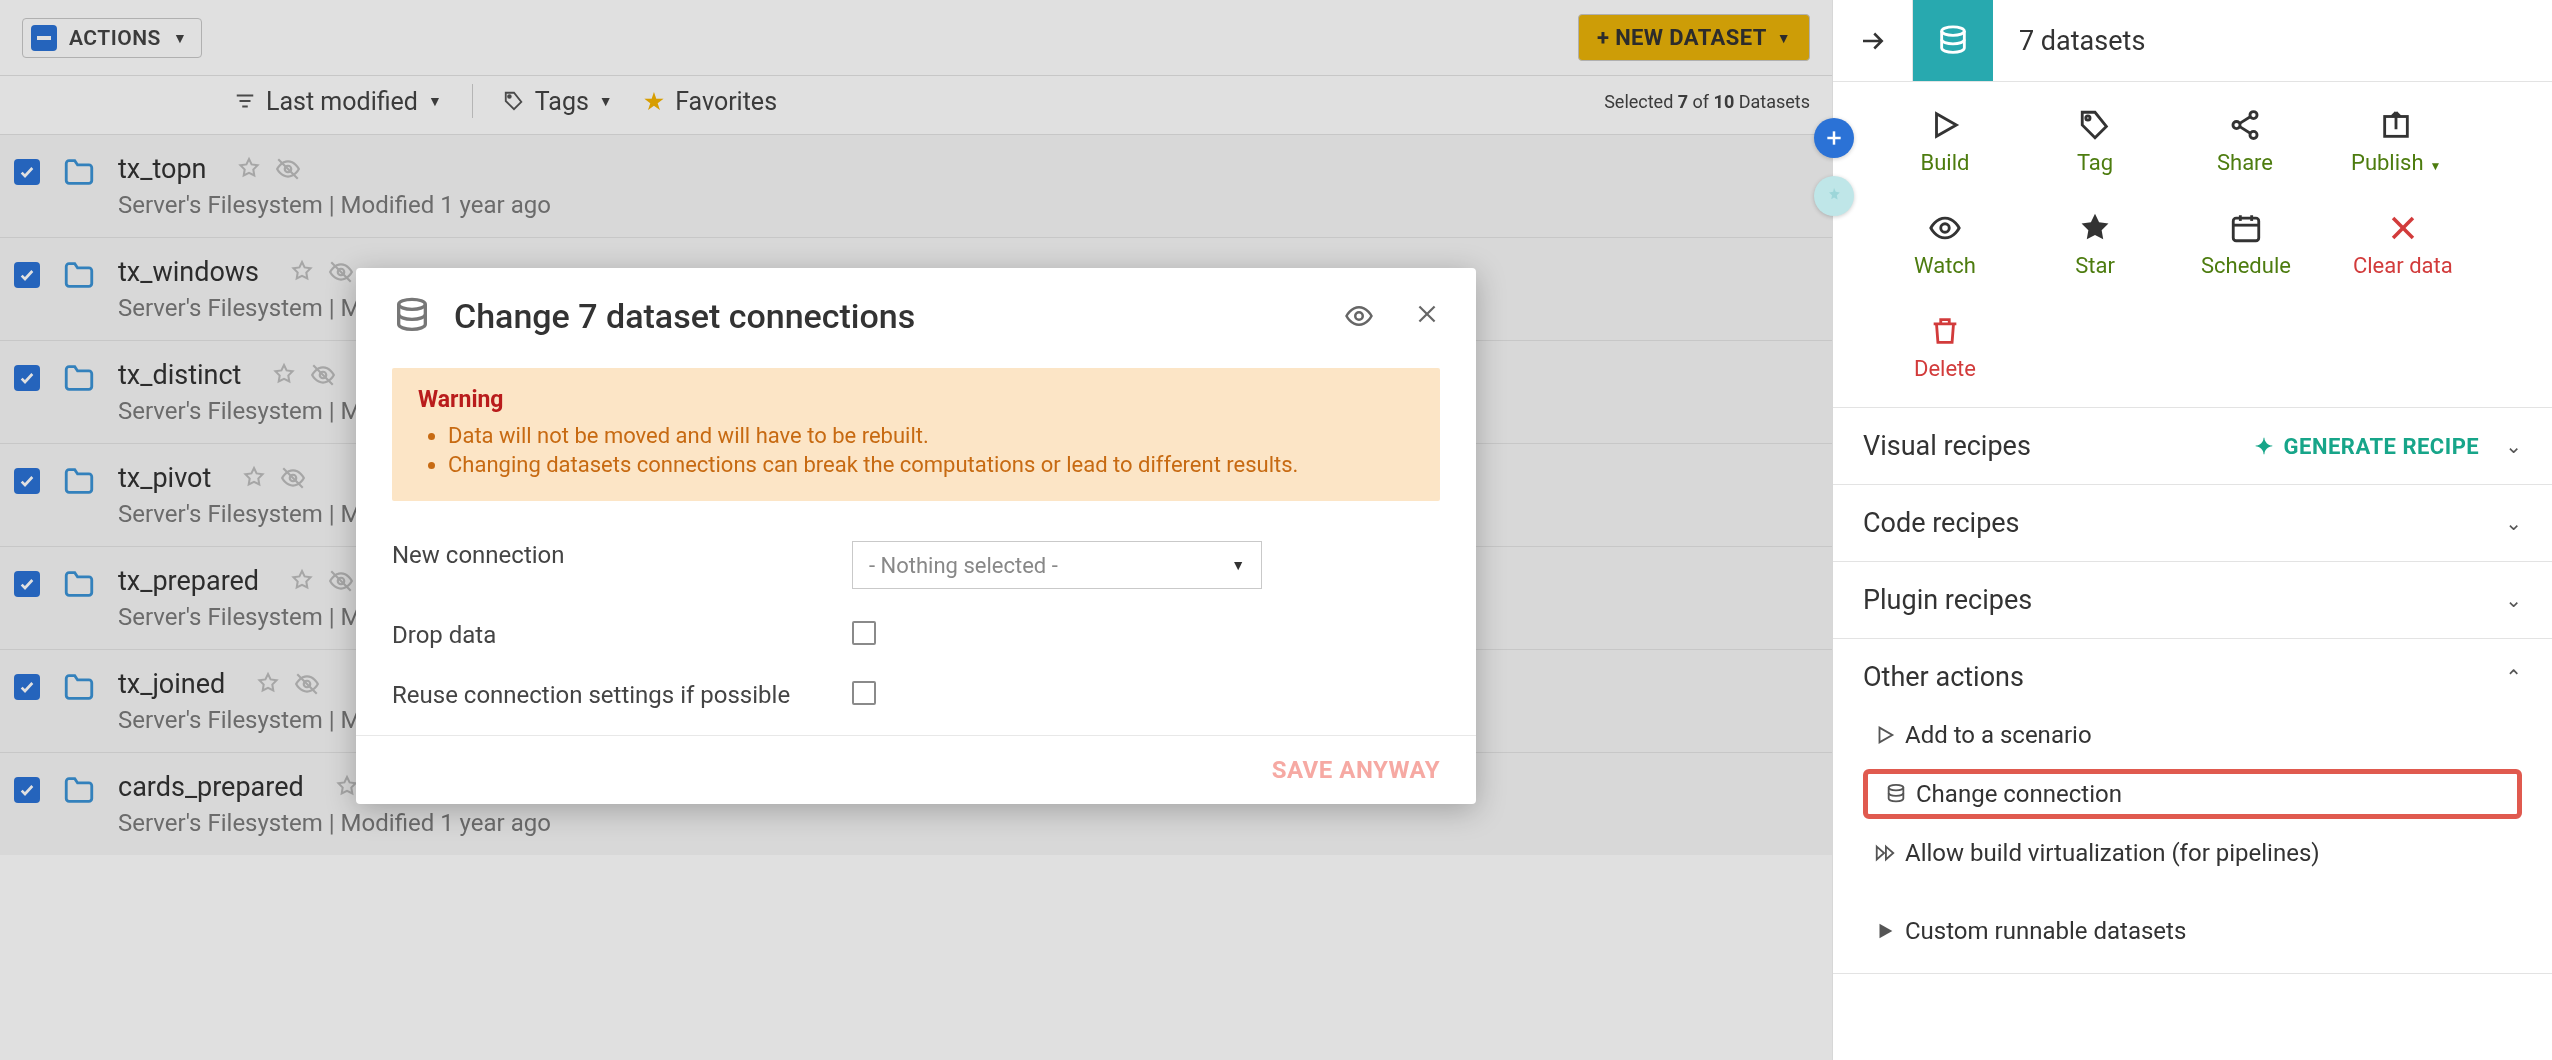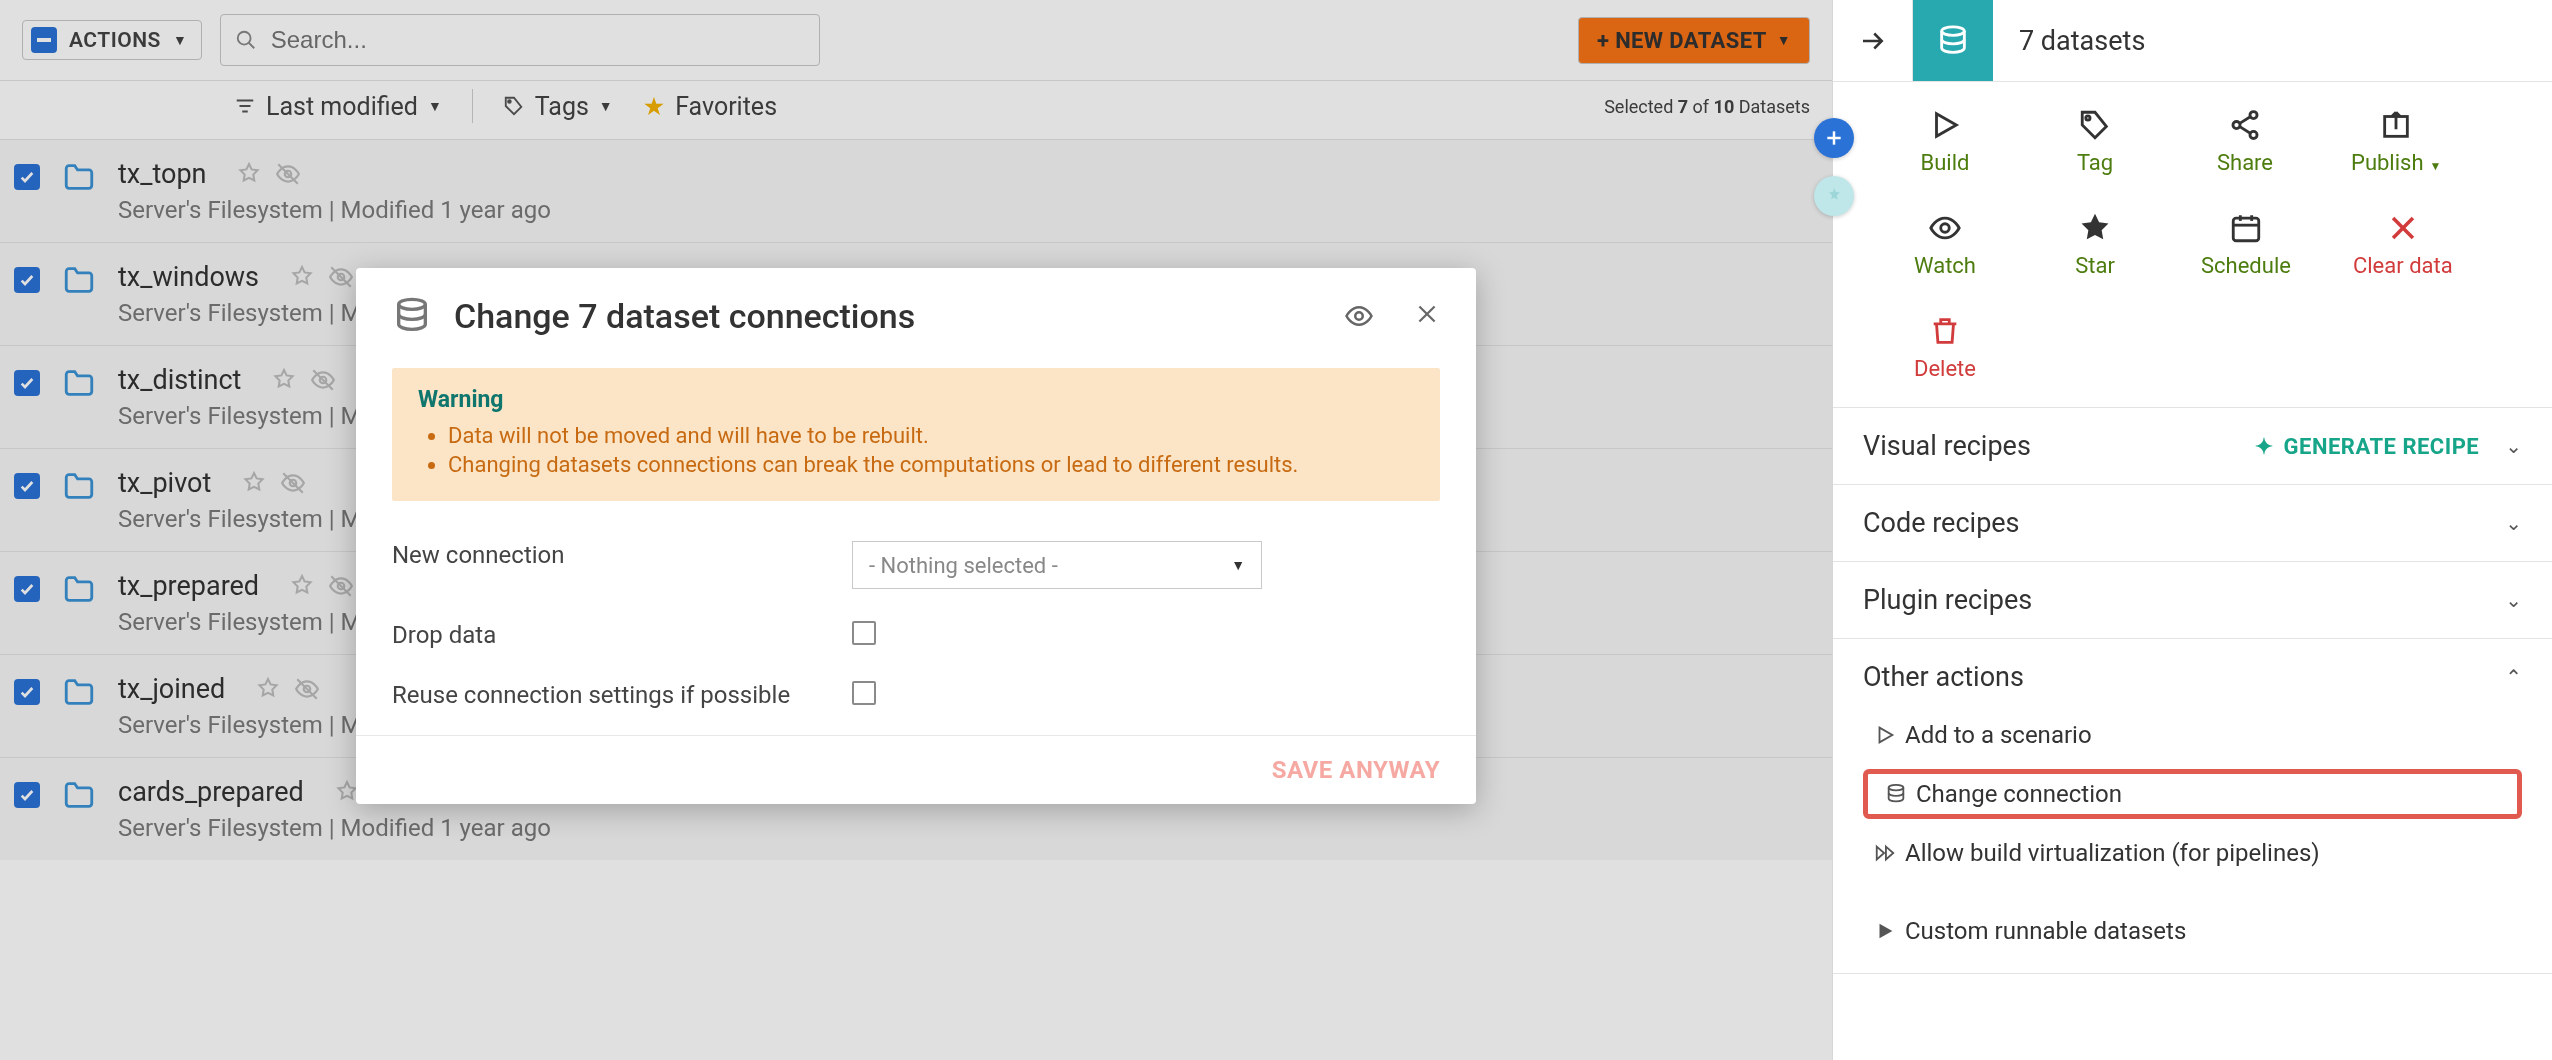--- a/index.html
+++ b/index.html
@@ -17,21 +17,21 @@
   
   .toolbar { display:flex; align-items:center; gap:18px; padding:14px 22px; border-bottom:1px solid #e3e3e3; }
   .actions-btn { display:flex; align-items:center; gap:12px; background:#fff; border:1px solid #c9c9c9; border-radius:4px; padding:6px 14px 6px 8px; cursor:pointer; }
   .actions-btn .chk { width:26px; height:26px; border-radius:4px; background:#2b72d6; display:flex; align-items:center; justify-content:center; color:#fff; font-weight:700; font-size:20px; }
   .actions-btn .lbl { font-weight:600; color:#444; letter-spacing:0.5px; font-size:21px; }
   .actions-btn .caret { font-size:14px; color:#444; }
   .search-wrap { display:flex; align-items:center; border:1px solid #c9c9c9; border-radius:4px; background:#fff; width:600px; height:52px; padding:0 14px; gap:14px; }
   .search-wrap input { border:none; outline:none; flex:1; font-size:24px; color:#555; background:transparent; }
   .icon { display:inline-flex; align-items:center; justify-content:center; }
   .toolbar-spacer { flex:1; }
-  .new-ds-btn { display:flex; align-items:center; gap:10px; border:1px solid #c9c9c9; border-radius:4px; background:#f97316; padding:10px 18px; cursor:pointer; font-weight:700; color:#333; letter-spacing:0.4px; }
+  .new-ds-btn { display:flex; align-items:center; gap:10px; border:1px solid #c9c9c9; border-radius:4px; background:#eab308; padding:10px 18px; cursor:pointer; font-weight:700; color:#333; letter-spacing:0.4px; }
   .new-ds-btn .caret { font-size:14px; }
 
   
   .filter-row { display:flex; align-items:center; padding:8px 22px 16px 234px; gap:30px; color:#444; }
   .filter-item { display:flex; align-items:center; gap:10px; cursor:pointer; font-size:25px; }
   .filter-item .caret { font-size:14px; }
   .divider-v { width:1px; height:34px; background:#cfcfcf; }
   .star-gold { color:#f5b301; }
   .filter-row .spacer { flex:1; }
   .selected-summary { font-size:18px; color:#444; }
@@ -81,21 +81,21 @@
   
   .modal-back { position:absolute; inset:0; display:flex; align-items:flex-start; justify-content:center; z-index:30; pointer-events:none; }
   .modal { margin-top:268px; width:1120px; background:#fff; border-radius:4px; box-shadow:0 6px 30px rgba(0,0,0,0.25); pointer-events:auto; display:flex; flex-direction:column; }
   .modal-head { display:flex; align-items:center; gap:22px; padding:28px 36px 22px 36px; }
   .modal-head .ic { color:#777; font-size:40px; }
   .modal-head h2 { font-size:34px; font-weight:500; color:#333; flex:1; }
   .modal-head .hicons { display:flex; gap:40px; color:#666; font-size:26px; }
   .modal-head .hicons span { cursor:pointer; }
   .modal-body { padding:10px 36px 10px 36px; }
   .warn-box { background:#fce5c6; border-radius:2px; padding:18px 26px 20px 26px; margin-bottom:24px; }
-  .warn-box .wt { color:#0f766e; font-weight:700; font-size:23px; }
+  .warn-box .wt { color:#b91c1c; font-weight:700; font-size:23px; }
   .warn-box ul { margin:10px 0 0 30px; color:#c76a12; font-size:22px; }
   .warn-box ul li { margin:4px 0; }
   .form-row { display:flex; align-items:flex-start; padding:16px 0; }
   .form-row .lbl { width:460px; font-size:24px; color:#444; }
   .select { width:410px; height:48px; border:1px solid #c9c9c9; display:flex; align-items:center; justify-content:space-between; padding:0 16px; font-size:22px; color:#888; cursor:pointer; }
   .select .caret { font-size:14px; color:#333; }
   .chk-sq { width:24px; height:24px; border:2px solid #8a8a8a; border-radius:2px; cursor:pointer; }
   .modal-foot { border-top:1px solid #e8e8e8; padding:20px 36px; display:flex; justify-content:flex-end; }
   .save-anyway { color:#f6a9a3; font-weight:700; letter-spacing:0.5px; font-size:24px; cursor:pointer; }
 
@@ -111,29 +111,20 @@
 
     <div class="toolbar">
       <div class="actions-btn">
         <span class="chk">
           <svg width="14" height="4" viewBox="0 0 14 4">
               <rect width="14" height="4" fill="#fff"></rect>
             </svg>
         </span>
         <span class="lbl">ACTIONS</span>
         <span class="caret">▼</span>
-      </div>
-      <div class="search-wrap">
-        <span class="icon">
-          <svg width="22" height="22" viewBox="0 0 24 24" fill="none" stroke="#888" stroke-width="2">
-              <circle cx="10" cy="10" r="7"></circle>
-              <line x1="21" y1="21" x2="15" y2="15"></line>
-            </svg>
-        </span>
-        <input type="text" placeholder="Search..." style="">
       </div>
       <div class="toolbar-spacer"></div>
       <div class="new-ds-btn">
         <span>+ NEW DATASET</span>
         <span class="caret">▼</span>
       </div>
     </div>
 
     <div class="filter-row">
       <div class="filter-item">

